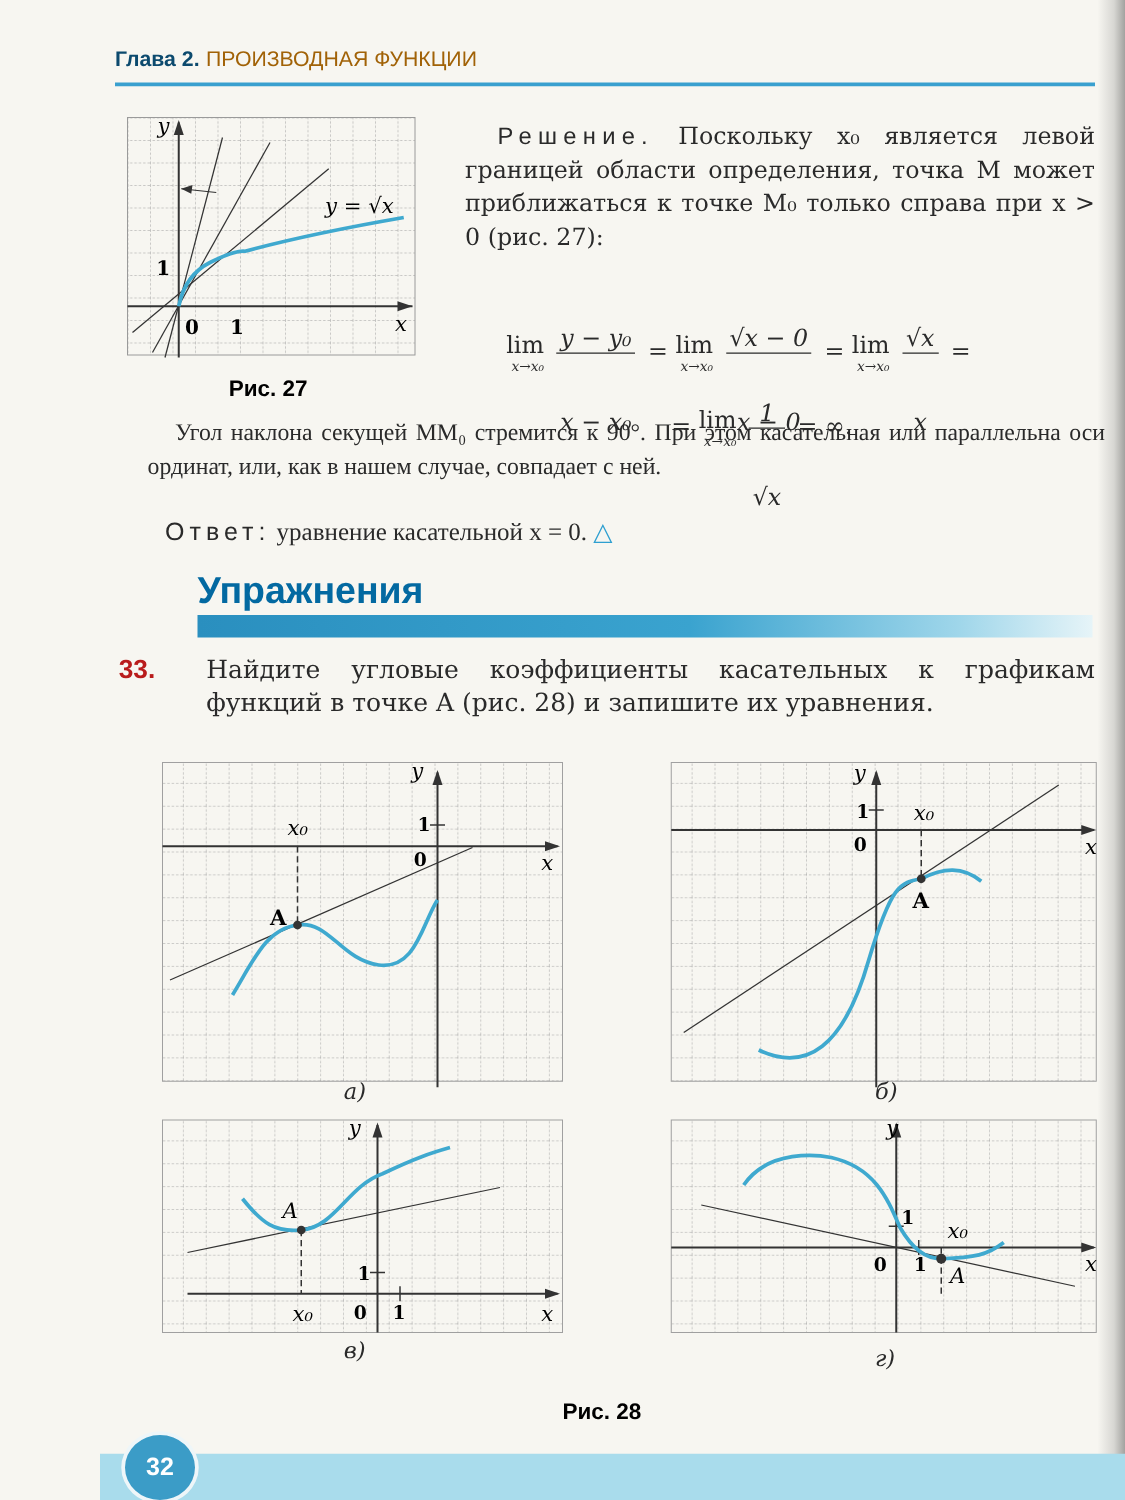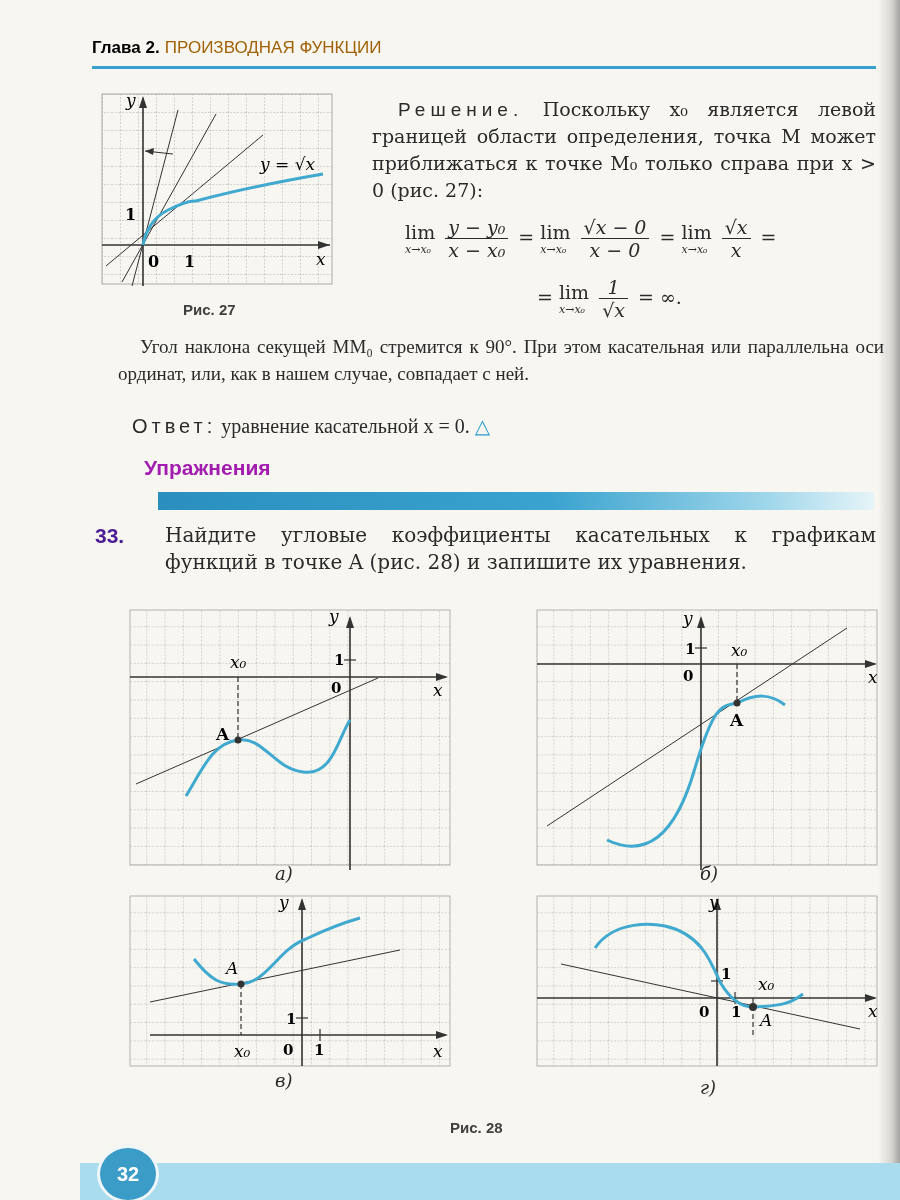--- a/index.html
+++ b/index.html
@@ -1,41 +1,41 @@
 <!DOCTYPE html>
 <html><head>
 <meta charset="utf-8">
 <style>
   html,body{margin:0;padding:0;}
   body{width:900px;height:1200px;background:#f7f6f1;position:relative;overflow:hidden;
        font-family:"DejaVu Serif","Liberation Serif",serif;color:#2a2a2a;}
   .edge{position:absolute;right:0;top:0;width:22px;height:1200px;
         background:linear-gradient(90deg,rgba(0,0,0,0) 0%,rgba(120,120,120,.25) 60%,rgba(60,60,60,.45) 100%);}
   .hdr{position:absolute;left:92px;top:38px;width:784px;height:28px;border-bottom:3px solid #3aa0cf;}
-  .hdr .b{font-family:"Liberation Sans",sans-serif;font-weight:bold;font-size:17px;color:#000000;}
+  .hdr .b{font-family:"Liberation Sans",sans-serif;font-weight:bold;font-size:17px;color:#0c4a6e;}
   .hdr .n{font-family:"Liberation Sans",sans-serif;font-size:17px;color:#a16207;}
   .p{position:absolute;font-size:19px;line-height:27px;text-align:justify;}
   .sp{letter-spacing:5px;font-family:"Liberation Sans",sans-serif;}
   .it{font-style:italic;}
-  .cap{position:absolute;font-family:"Liberation Sans",sans-serif;font-weight:bold;font-size:15px;color:#404040;}
-  .sec{position:absolute;left:144px;top:456px;font-family:"Liberation Sans",sans-serif;font-weight:bold;font-size:21px;color:#a21caf;}
+  .cap{position:absolute;font-family:"Liberation Sans",sans-serif;font-weight:bold;font-size:18px;color:#000000;}
+  .sec{position:absolute;left:158px;top:456px;font-family:"Liberation Sans",sans-serif;font-weight:bold;font-size:30px;color:#0369a1;}
   .band{position:absolute;left:158px;top:492px;width:716px;height:18px;
         background:linear-gradient(90deg,#2a8fbf 0%,#3aa3cf 55%,#9fd6ea 85%,#e6f4f8 100%);}
-  .exn{position:absolute;left:95px;top:524px;font-family:"Liberation Sans",sans-serif;font-weight:bold;font-size:21px;color:#4c1d95;}
+  .exn{position:absolute;left:95px;top:524px;font-family:"Liberation Sans",sans-serif;font-weight:bold;font-size:21px;color:#b91c1c;}
   .lab{position:absolute;font-style:italic;font-size:18px;}
   .footband{position:absolute;left:80px;top:1163px;width:820px;height:37px;background:#a9dcec;}
   .pg{position:absolute;left:97px;top:1145px;width:56px;height:52px;border-radius:50%;background:#3b9cc7;
       border:3px solid #eef6f9;color:#fff;font-family:"Liberation Sans",sans-serif;font-size:20px;font-weight:bold;
       display:flex;align-items:center;justify-content:center;}
   svg text{font-family:"DejaVu Serif","Liberation Serif",serif;}
   .math{position:absolute;font-size:19px;}
   .frac{display:inline-block;vertical-align:middle;text-align:center;margin:0 4px;}
-  .frac span{display:block;padding:0 3px;}
+  .frac span{display:block;padding:0 3px;margin-top:44px;}
   .frac .num{border-bottom:1.5px solid #2a2a2a;}
-  .lim{display:inline-block;vertical-align:middle;text-align:left;}
+  .lim{display:inline-block;vertical-align:middle;text-align:right;}
   .lim .w{display:block;font-size:19px;}
   .lim .s{display:block;font-size:11px;font-style:italic;}
 </style>
 </head>
 <body>
 
 <div class="edge"></div>
 
 <div class="hdr">
   <span class="b">Глава 2.</span>

